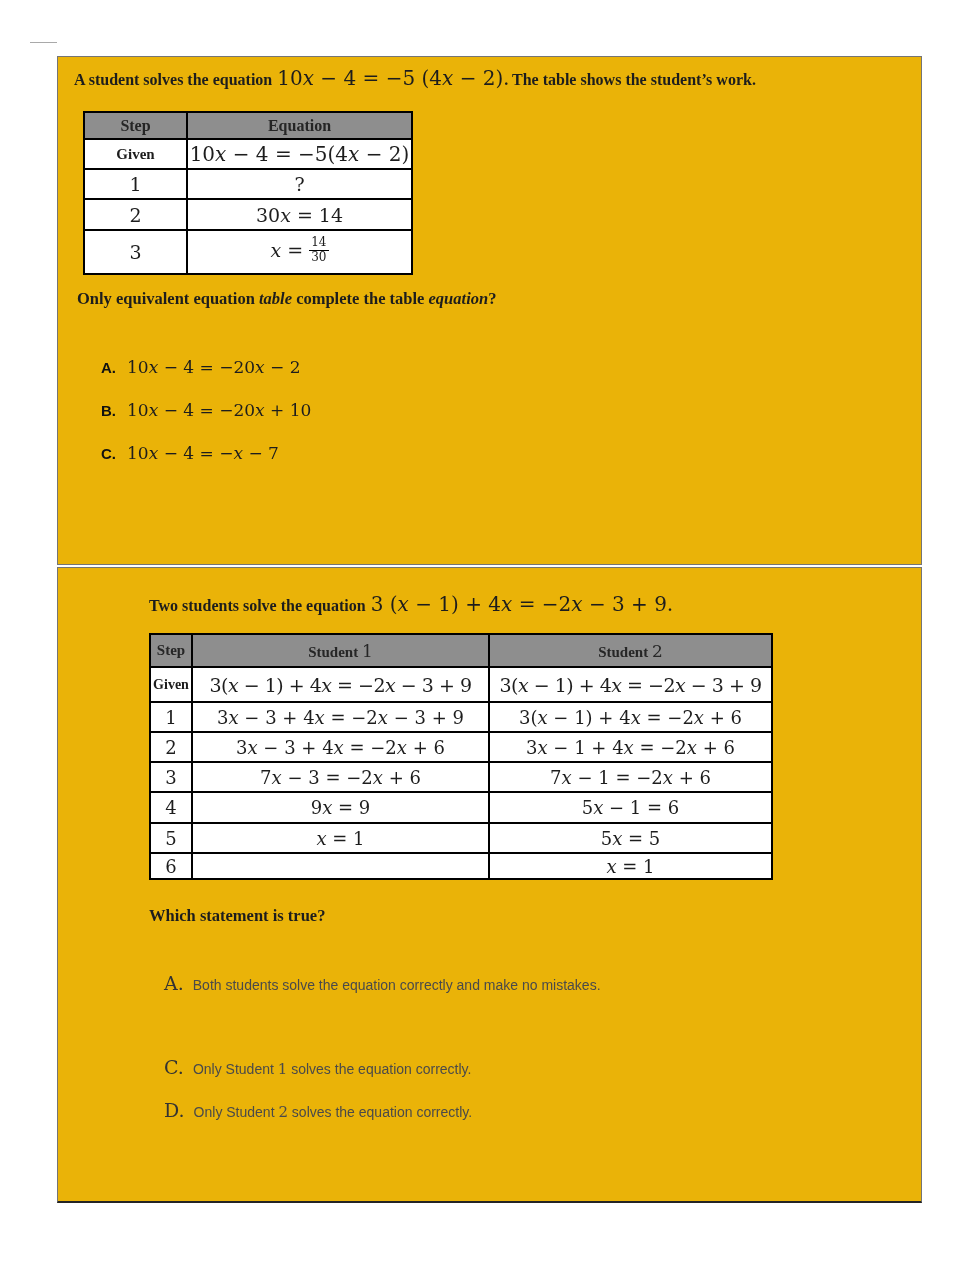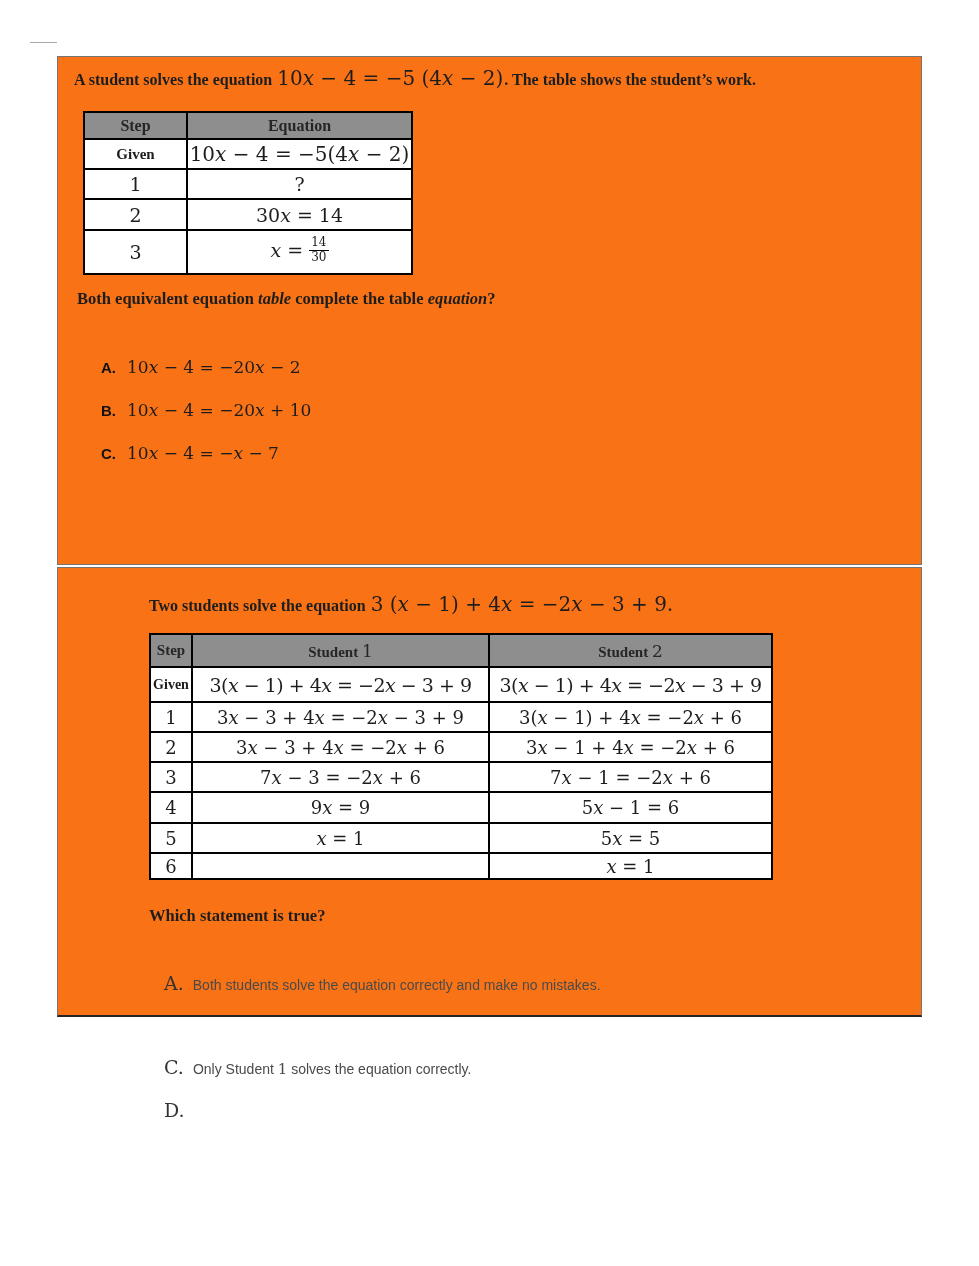--- a/index.html
+++ b/index.html
@@ -2,23 +2,23 @@
 <html style="--page_bg: #ffffff; --box_border: #757575; --divider_dark: #242424; --table_header_bg: #8e8e8e; --table_border: #000000; --text_dark: #1d1d1d; --option_text: #4a4a4a;"><head>
 <meta charset="utf-8">
 <style>
   * { margin:0; padding:0; box-sizing:border-box; }
   html,body { background:var(--page_bg,#fff); }
   body {
     width:979px; height:1266px; position:relative; overflow:hidden;
     font-family:"Liberation Serif", serif; color:var(--text_dark,#1d1d1d);
   }
   .artifact { position:absolute; background:#a9a9a9; }
-  .box { position:absolute; background:#f97316; border:1px solid var(--box_border,#757575); }
+  .box { position:absolute; background:#eab308; border:1px solid var(--box_border,#757575); }
   .box1 { left:57px; top:56px; width:865px; height:509px; }
-  .box2 { left:57px; top:567px; width:865px; height:450px; border-bottom:2px solid var(--divider_dark,#242424); }
+  .box2 { left:57px; top:567px; width:865px; height:636px; border-bottom:2px solid var(--divider_dark,#242424); }
 
   .intro { position:absolute; white-space:nowrap; }
   .intro b { font-size:16px; font-weight:bold; }
   .m { font-family:"DejaVu Serif", serif; }
   .m i { font-style:italic; }
   .intro-eq { font-size:20px; padding:0 1px; }
   .intro1 { left:16px; top:9px; }
   .intro2 { left:91px; top:24px; }
 
   table.tbl { position:absolute; border-collapse:collapse; table-layout:fixed; background:#fff; }
@@ -90,21 +90,21 @@
       <td class="m stepnum">2</td>
       <td class="m">30<i>x</i> = 14</td>
     </tr>
     <tr style="height:44px">
       <td class="m stepnum">3</td>
       <td class="m"><span><i>x</i> =</span> <span class="frac"><span class="fnum">14</span><span class="fden">30</span></span></td>
     </tr>
   </tbody>
     </table>
 
-  <p class="question q1"><b>Both equivalent equation </b><b class="it">table</b><b> complete the table </b><b class="it">equation</b><b>?</b></p>
+  <p class="question q1"><b>Only equivalent equation </b><b class="it">table</b><b> complete the table </b><b class="it">equation</b><b>?</b></p>
 
   <div class="opt opt1 o1a">
     <span class="l1">A.</span>
     <span class="m e1">10<i>x</i> − 4 = −20<i>x</i> − 2</span>
   </div>
   <div class="opt opt1 o1b">
     <span class="l1">B.</span>
     <span class="m e1">10<i>x</i> − 4 = −20<i>x</i> + 10</span>
   </div>
   <div class="opt opt1 o1c">
@@ -172,14 +172,15 @@
   <div class="opt opt2 o2a">
     <span class="l2">A.</span>
     <span class="otext"><span>Both students solve the equation correctly and make no mistakes.</span></span>
   </div>
   <div class="opt opt2 o2c">
     <span class="l2">C.</span>
     <span class="otext"><span>Only Student </span><span class="snum">1</span><span> solves the equation correctly.</span></span>
   </div>
   <div class="opt opt2 o2d">
     <span class="l2">D.</span>
+    <span class="otext"><span>Only Student </span><span class="snum">2</span><span> solves the equation correctly.</span></span>
   </div>
 </section>
 
 </body></html>

